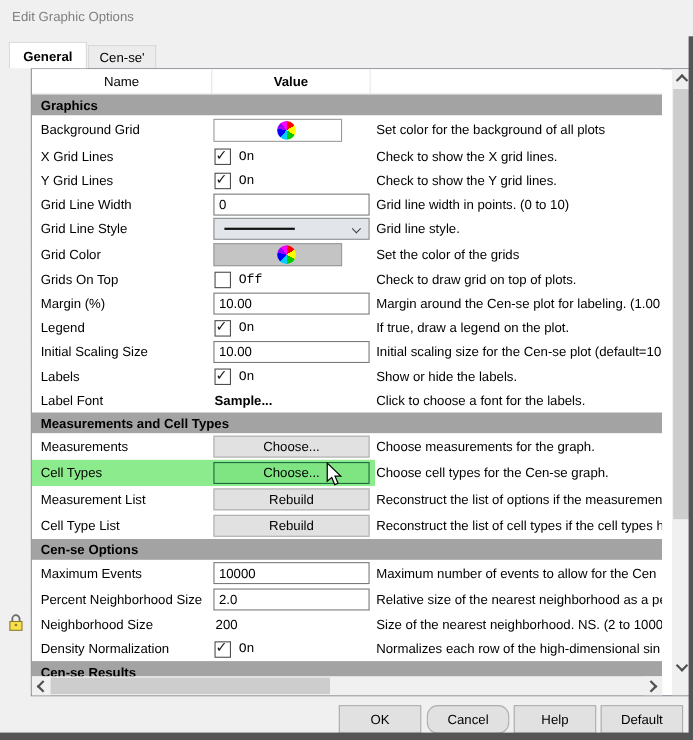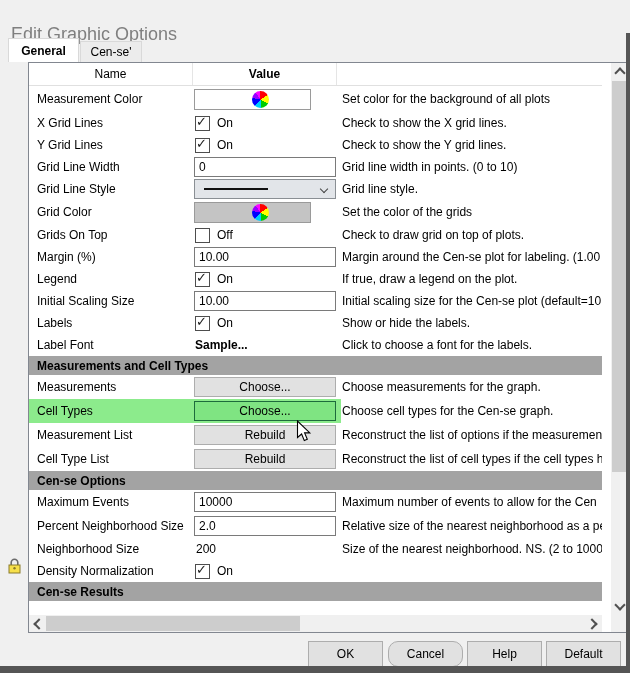--- a/index.html
+++ b/index.html
@@ -1,18 +1,18 @@
 <!DOCTYPE html>
 <html><head>
 <meta charset="utf-8">
 <style>
   html,body{margin:0;padding:0;}
   body{width:630px;height:673px;overflow:hidden;font-family:"Liberation Sans","DejaVu Sans",sans-serif;background:#f0f0f0;position:relative;}
   .dialog{position:absolute;inset:0;background:#f0f0f0;}
-  .title{position:absolute;left:11px;top:24px;font-size:18px;color:#7f7f7f;}
+  .title{position:absolute;left:11px;top:8px;font-size:12px;color:#7f7f7f;}
   
   .tab{position:absolute;font-size:12px;box-sizing:border-box;text-align:center;}
   .tab.sel{left:8px;top:38px;width:71px;height:24px;background:#ffffff;border:1px solid #d9d9d9;border-bottom:none;font-weight:bold;line-height:24px;z-index:3;}
   .tab.unsel{left:80px;top:41px;width:62px;height:21px;background:#ececec;border:1px solid #d9d9d9;border-bottom:none;line-height:21px;}
   
   .panel{position:absolute;left:28px;top:62px;width:601px;height:571px;background:#ffffff;border:1px solid #828790;box-sizing:border-box;}
   .content{position:absolute;left:0;top:0;width:573px;height:552px;overflow:hidden;background:#fff;}
   .thead{display:grid;grid-template-columns:164px 144px 1fr;height:22px;background:#fff;border-bottom:1px solid #e0e0e0;}
   .thead .hc{display:flex;align-items:center;justify-content:center;font-size:12px;border-right:1px solid #e5e5e5;}
   .thead .hc:last-child{border-right:none;}
@@ -21,21 +21,21 @@
   .sechdr{display:flex;align-items:center;height:19px;background:#a3a3a3;font-size:12px;font-weight:bold;padding-left:8px;color:#000;}
   .cell.name{padding-left:8px;white-space:nowrap;overflow:hidden;}
   .cell.val{display:flex;align-items:center;padding-left:1px;}
   .cell.desc{padding-left:5px;white-space:nowrap;overflow:hidden;}
   
   .swatch{position:relative;width:117px;height:21px;background:#fff;border:1px solid #9a9a9a;box-sizing:border-box;}
   .wheel{position:absolute;left:57px;top:1px;width:17px;height:17px;border-radius:50%;
          background:conic-gradient(#f00 0 16%,#ff0 16% 33%,#0c0 33% 50%,#0cf 50% 62%,#00f 62% 78%,#90f 78% 90%,#f0f 90%);}
   .check{position:relative;width:13px;height:13px;border:1px solid #4d4d4d;background:#fff;box-sizing:content-box;flex:none;margin-left:1px;}
   .check .mark{position:absolute;left:0px;top:-3px;font-size:13px;font-weight:bold;color:#1a1a1a;}
-  .state{margin-left:7px;}
+  .state{margin-left:7px;font-family:Liberation Mono, monospace;}
   .vinput{box-sizing:border-box;width:142px;height:20px;border:1px solid #7a7a7a;font-family:inherit;font-size:12px;padding:0 4px;color:#000;background:#fff;}
   .combo{position:relative;box-sizing:border-box;width:142px;height:20px;background:#e2e5e9;border:1px solid #8a8f94;}
   .combo .line{position:absolute;left:9px;top:8px;width:64px;height:2px;background:#111;}
   .combo .cchev{position:absolute;right:8px;top:6px;width:5px;height:5px;border:solid #444;border-width:0 1.5px 1.5px 0;transform:rotate(45deg);}
   .vbtn{box-sizing:border-box;width:142px;height:20px;background:#e1e1e1;border:1px solid #adadad;font-size:12px;display:flex;align-items:center;justify-content:center;}
   .vtext{padding-left:2px;} .vbold{font-weight:bold;padding-left:1px;}
   
   .hl{background:linear-gradient(to right,#8ceb8c 0,#8ceb8c 312px,#ffffff 312px);}
   .hl .vbtn{background:#7fe482;border:1px solid #1d6b3c;}
   
@@ -70,23 +70,24 @@
 
   <div class="panel">
     <div class="content">
 
       <div class="thead">
         <div class="hc">Name</div>
         <div class="hc hval">Value</div>
         <div class="hc"></div>
       </div>
 
+      <div class="sechdr">Graphics</div>
 
       <div class="row r26">
-        <div class="cell name">Measurement Color</div>
+        <div class="cell name">Background Grid</div>
         <div class="cell val">
           <span class="swatch" style="background: rgb(255, 255, 255);">
               <span class="wheel"></span>
             </span>
         </div>
         <div class="cell desc">Set color for the background of all plots</div>
       </div>
 
       <div class="row r22">
         <div class="cell name">X Grid Lines</div>
@@ -257,20 +258,21 @@
       </div>
 
       <div class="row r22">
         <div class="cell name">Density Normalization</div>
         <div class="cell val">
           <span class="check">
               <span class="mark">✓</span>
             </span>
           <span class="state">On</span>
         </div>
+        <div class="cell desc">Normalizes each row of the high-dimensional sin</div>
       </div>
 
       <div class="sechdr">Cen-se Results</div>
     </div>
 
     <div class="vscroll">
       <span class="sbtn" style="top:0;left:0;">
           <span class="chev up"></span>
         </span>
       <span class="vthumb"></span>

